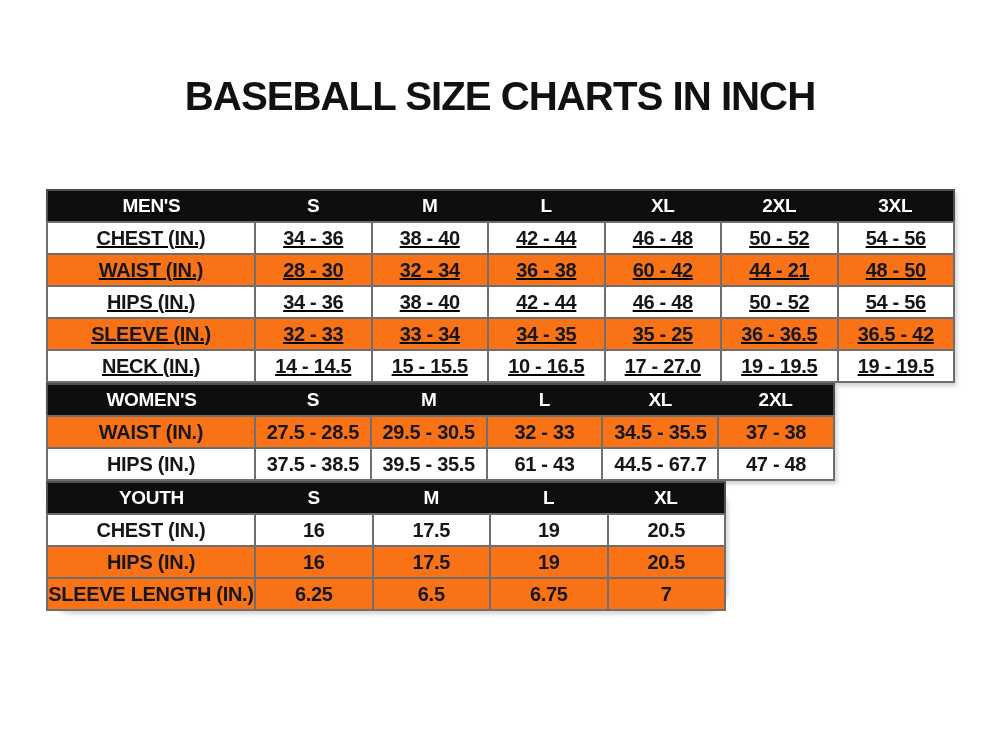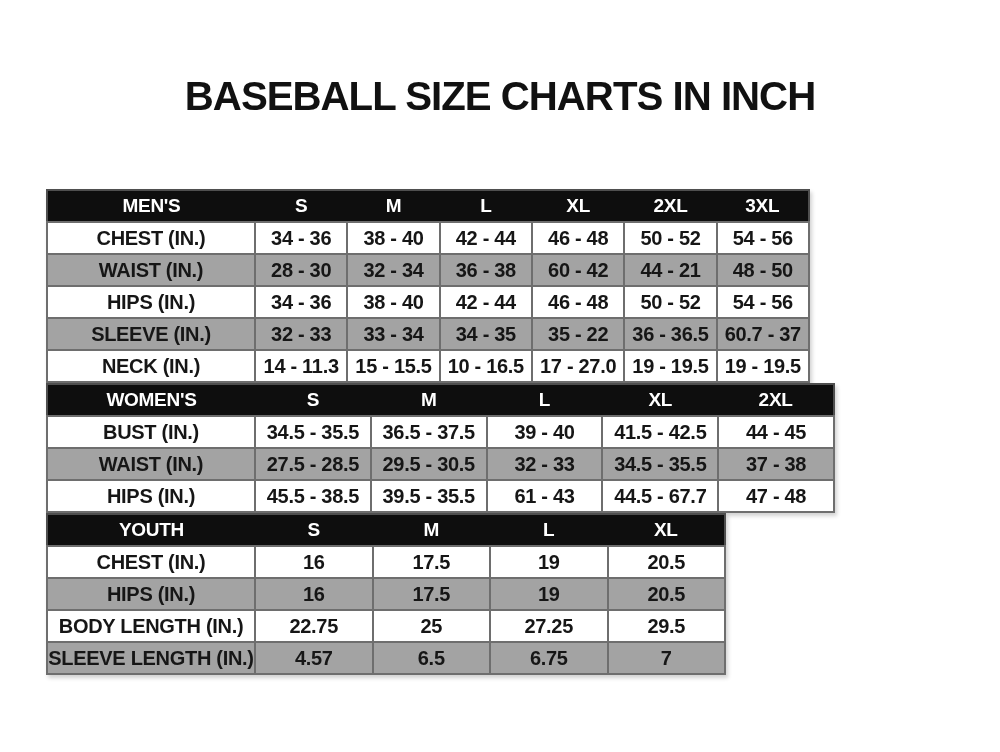--- a/index.html
+++ b/index.html
@@ -30,23 +30,23 @@
     border-collapse: collapse;
     table-layout: fixed;
     font-weight: bold;
     box-shadow: 2px 3px 4px rgba(0,0,0,0.18);
   }
   table.size-table + table.size-table {
     margin-top: 0;
   }
   .table-gap-1 { margin-top: 28px; }
   .table-gap-2 { margin-top: 30px; }
-  table.table-mens  { width: 764px; }
+  table.table-mens  { width: 909px; text-decoration: underline; }
   table.table-womens{ width: 789px; }
-  table.table-youth { width: 680px; }
+  table.table-youth { width: 680px; border-radius: 24px; }
   table.size-table th,
   table.size-table td {
     height: 30px;
     padding: 0;
     text-align: center;
     vertical-align: middle;
     font-size: 20px;
     letter-spacing: -0.3px;
     white-space: nowrap;
     overflow: hidden;
@@ -57,21 +57,21 @@
     color: #ffffff;
     border: none;
     font-size: 19px;
   }
   table.size-table tbody td {
     border: 2px solid #6e6e6e;
     background: #ffffff;
     color: #161616;
   }
   table.size-table tbody tr.alt td {
-    background: #a3a3a3;
+    background: #f97316;
   }
   table.size-table {
     border: 2px solid #4f4f4f;
   }
 </style>
 </head>
 <body>
 
 <h1 class="page-title">BASEBALL SIZE CHARTS IN INCH</h1>
 
@@ -123,27 +123,27 @@
           <td>42 - 44</td>
           <td>46 - 48</td>
           <td>50 - 52</td>
           <td>54 - 56</td>
         </tr>
         <tr class="alt">
           <td>SLEEVE (IN.)</td>
           <td>32 - 33</td>
           <td>33 - 34</td>
           <td>34 - 35</td>
-          <td>35 - 22</td>
+          <td>35 - 25</td>
           <td>36 - 36.5</td>
-          <td>60.7 - 37</td>
+          <td>36.5 - 42</td>
         </tr>
         <tr>
           <td>NECK (IN.)</td>
-          <td>14 - 11.3</td>
+          <td>14 - 14.5</td>
           <td>15 - 15.5</td>
           <td>10 - 16.5</td>
           <td>17 - 27.0</td>
           <td>19 - 19.5</td>
           <td>19 - 19.5</td>
         </tr>
       </tbody>
     </table>
   <table class="size-table table-womens table-gap-1">
       <colgroup>
@@ -158,39 +158,31 @@
         <tr>
           <th>WOMEN'S</th>
           <th>S</th>
           <th>M</th>
           <th>L</th>
           <th>XL</th>
           <th>2XL</th>
         </tr>
       </thead>
       <tbody>
-        <tr>
-          <td>BUST (IN.)</td>
-          <td>34.5 - 35.5</td>
-          <td>36.5 - 37.5</td>
-          <td>39 - 40</td>
-          <td>41.5 - 42.5</td>
-          <td>44 - 45</td>
-        </tr>
         <tr class="alt">
           <td>WAIST (IN.)</td>
           <td>27.5 - 28.5</td>
           <td>29.5 - 30.5</td>
           <td>32 - 33</td>
           <td>34.5 - 35.5</td>
           <td>37 - 38</td>
         </tr>
         <tr>
           <td>HIPS (IN.)</td>
-          <td>45.5 - 38.5</td>
+          <td>37.5 - 38.5</td>
           <td>39.5 - 35.5</td>
           <td>61 - 43</td>
           <td>44.5 - 67.7</td>
           <td>47 - 48</td>
         </tr>
       </tbody>
     </table>
   <table class="size-table table-youth table-gap-2">
       <colgroup>
         <col class="label-col">
@@ -216,29 +208,22 @@
           <td>19</td>
           <td>20.5</td>
         </tr>
         <tr class="alt">
           <td>HIPS (IN.)</td>
           <td>16</td>
           <td>17.5</td>
           <td>19</td>
           <td>20.5</td>
         </tr>
-        <tr>
-          <td>BODY LENGTH (IN.)</td>
-          <td>22.75</td>
-          <td>25</td>
-          <td>27.25</td>
-          <td>29.5</td>
-        </tr>
         <tr class="alt">
           <td>SLEEVE LENGTH (IN.)</td>
-          <td>4.57</td>
+          <td>6.25</td>
           <td>6.5</td>
           <td>6.75</td>
           <td>7</td>
         </tr>
       </tbody>
     </table>
 </div>
 
 </body></html>

